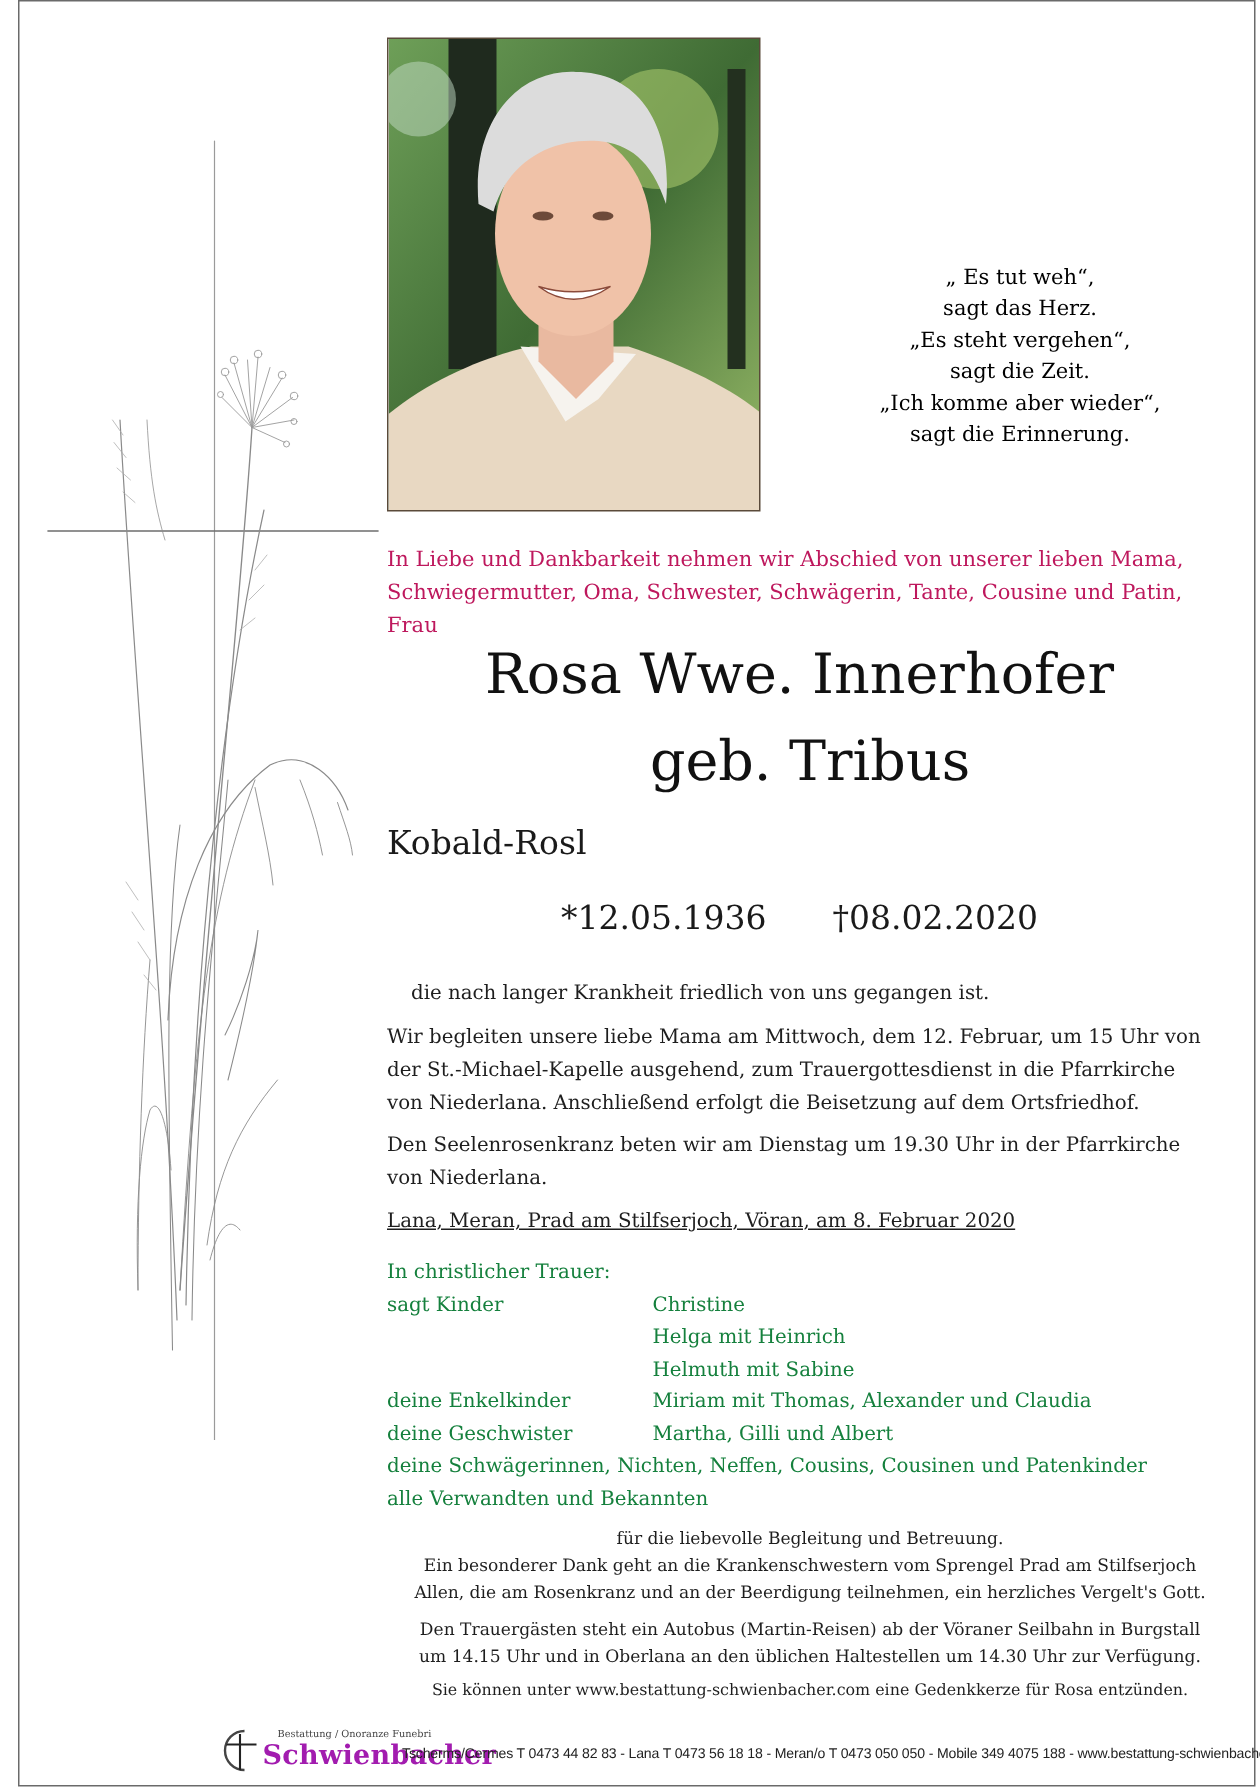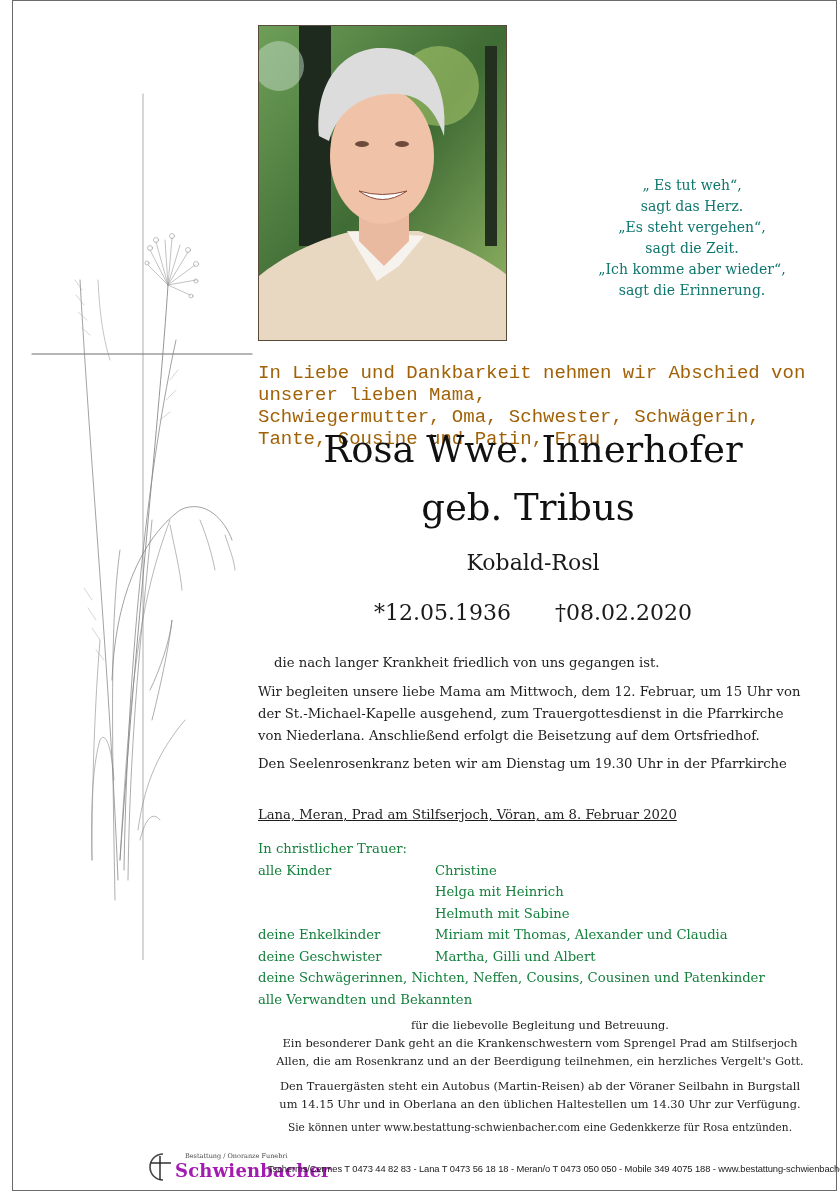--- a/index.html
+++ b/index.html
@@ -3,30 +3,30 @@
 <meta charset="utf-8">
 <style>
   html, body { margin:0; padding:0; background:#ffffff; }
   body { width:840px; height:1194px; position:relative; overflow:hidden;
          font-family:"DejaVu Serif", serif; color:#1a1a1a; }
   .frame { position:absolute; left:12px; top:0; width:825px; height:1191px;
            border:1.5px solid #6a6a6a; border-left-width:1.5px; box-sizing:border-box; }
   .art { position:absolute; left:20px; top:80px; width:240px; height:880px; }
   .photo { position:absolute; left:258px; top:25px; width:249px; height:316px;
            border:1px solid #5a4a3a; box-sizing:border-box; overflow:hidden; }
-  .quote { position:absolute; left:572px; top:175px; width:240px; text-align:center;
-           font-size:14px; line-height:21px; color:#0f766e; }
+  .quote { position:absolute; left:560px; top:175px; width:240px; text-align:center;
+           font-size:14px; line-height:21px; color:#000000; }
   .quote div { white-space:nowrap; }
   .intro { position:absolute; left:258px; top:362px; width:560px;
-           font-size:19px; line-height:22px; color:#a16207;font-family:Liberation Mono, monospace; }
+           font-size:14px; line-height:22px; color:#be185d; }
   .name1 { position:absolute; left:258px; top:426px; width:550px; text-align:center;
            font-size:37px; line-height:48px; color:#111; }
-  .name2 { position:absolute; left:253px; top:484px; width:550px; text-align:center;
+  .name2 { position:absolute; left:265px; top:484px; width:550px; text-align:center;
            font-size:37px; line-height:48px; color:#111; }
-  .nick { position:absolute; left:258px; top:548px; width:550px; text-align:center;
+  .nick { position:absolute; left:258px; top:548px; width:550px; 
           font-size:22px; line-height:30px; color:#1a1a1a; }
   .dates { position:absolute; left:258px; top:598px; width:550px; text-align:center;
            font-size:22px; line-height:30px; color:#1a1a1a; white-space:nowrap; }
   .dates span + span { margin-left:44px; }
   .body { position:absolute; left:258px; width:560px; font-size:13.2px; line-height:22px; color:#1e1e1e; }
   .p1 { top:652px;margin-left:16px; }
   .p2 { top:681px; }
   .p3 { top:753px; }
   .p4 { top:804px;text-decoration:underline; }
   .mourn { position:absolute; left:258px; top:838px; width:560px; font-size:13.2px; line-height:21.5px; color:#15803d; }
@@ -159,27 +159,28 @@
 </div>
 
 <div class="body p1">die nach langer Krankheit friedlich von uns gegangen ist.</div>
 <div class="body p2">
   <div>Wir begleiten unsere liebe Mama am Mittwoch, dem 12. Februar, um 15 Uhr von</div>
   <div>der St.-Michael-Kapelle ausgehend, zum Trauergottesdienst in die Pfarrkirche</div>
   <div>von Niederlana. Anschließend erfolgt die Beisetzung auf dem Ortsfriedhof.</div>
 </div>
 <div class="body p3">
   <div>Den Seelenrosenkranz beten wir am Dienstag um 19.30 Uhr in der Pfarrkirche</div>
+  <div>von Niederlana.</div>
 </div>
 <div class="body p4">Lana, Meran, Prad am Stilfserjoch, Vöran,  am 8. Februar 2020</div>
 
 <div class="mourn">
   <div>In christlicher Trauer:</div>
   <div class="mrow">
-    <span class="rel">alle Kinder</span>
+    <span class="rel">sagt Kinder</span>
     <span>Christine</span>
   </div>
   <div class="mrow">
     <span class="rel"></span>
     <span>Helga  mit Heinrich</span>
   </div>
   <div class="mrow">
     <span class="rel"></span>
     <span>Helmuth mit Sabine</span>
   </div>

